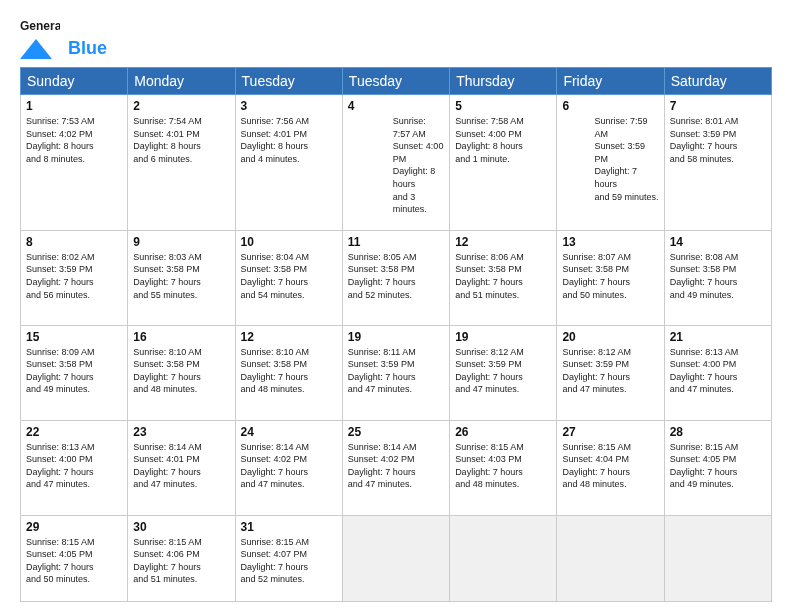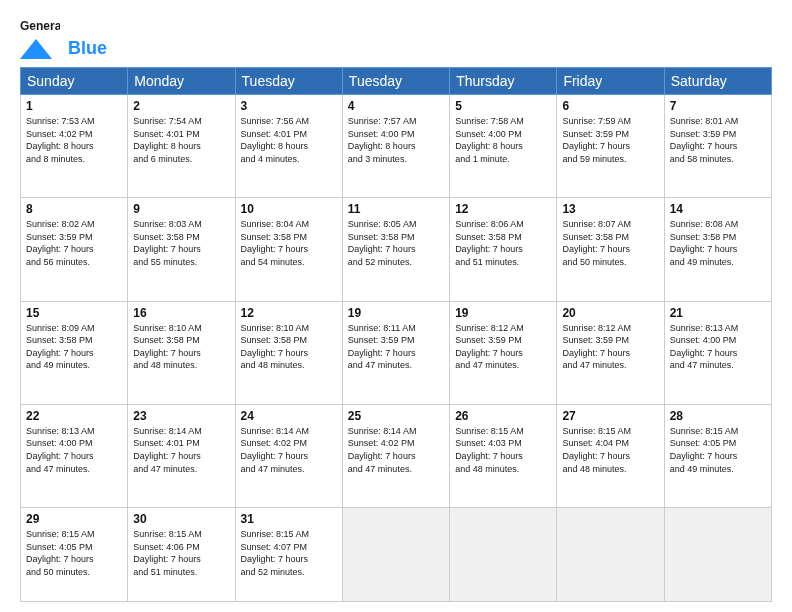--- a/index.html
+++ b/index.html
@@ -137,35 +137,35 @@
           </td>
           <td>
             <span class="day-num">3</span>
             <div class="day-info" style="white-space: pre-line;">Sunrise: 7:56 AM
 Sunset: 4:01 PM
 Daylight: 8 hours
 and 4 minutes.</div>
           </td>
           <td>
             <span class="day-num">4</span>
-            <div class="day-info" style="white-space: pre-line;">Sunrise: 7:57 AM
+            <div class="day-info" style="white-space: pre-line; margin-left: 45px;">Sunrise: 7:57 AM
 Sunset: 4:00 PM
 Daylight: 8 hours
 and 3 minutes.</div>
           </td>
           <td>
             <span class="day-num">5</span>
             <div class="day-info" style="white-space: pre-line;">Sunrise: 7:58 AM
 Sunset: 4:00 PM
 Daylight: 8 hours
 and 1 minute.</div>
           </td>
           <td>
             <span class="day-num">6</span>
-            <div class="day-info" style="white-space: pre-line;">Sunrise: 7:59 AM
+            <div class="day-info" style="white-space: pre-line; margin-left: 32px;">Sunrise: 7:59 AM
 Sunset: 3:59 PM
 Daylight: 7 hours
 and 59 minutes.</div>
           </td>
           <td>
             <span class="day-num">7</span>
             <div class="day-info" style="white-space: pre-line;">Sunrise: 8:01 AM
 Sunset: 3:59 PM
 Daylight: 7 hours
 and 58 minutes.</div>

